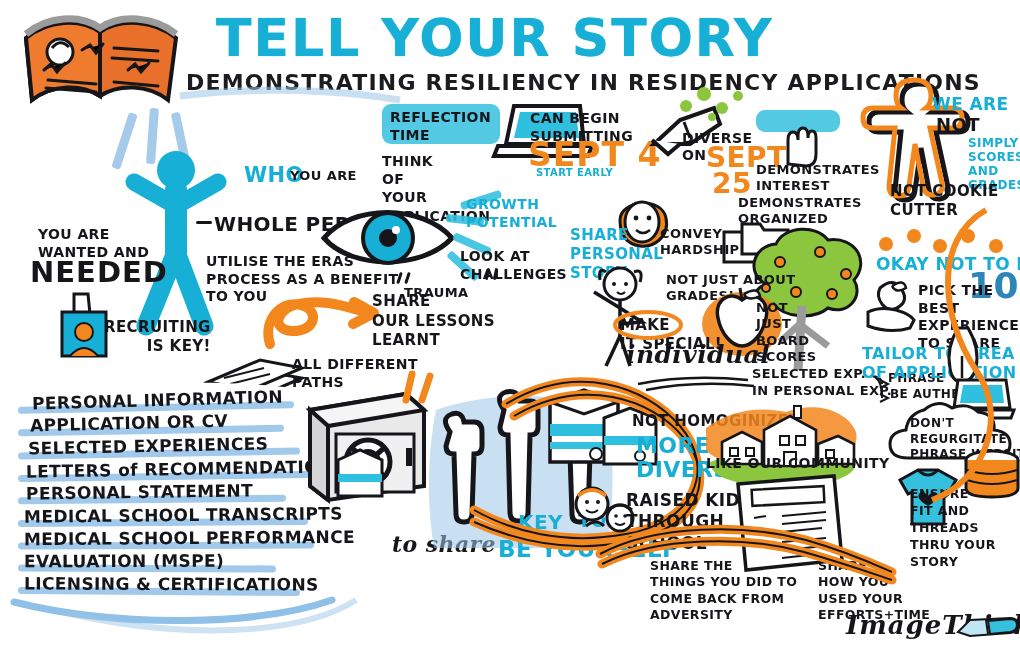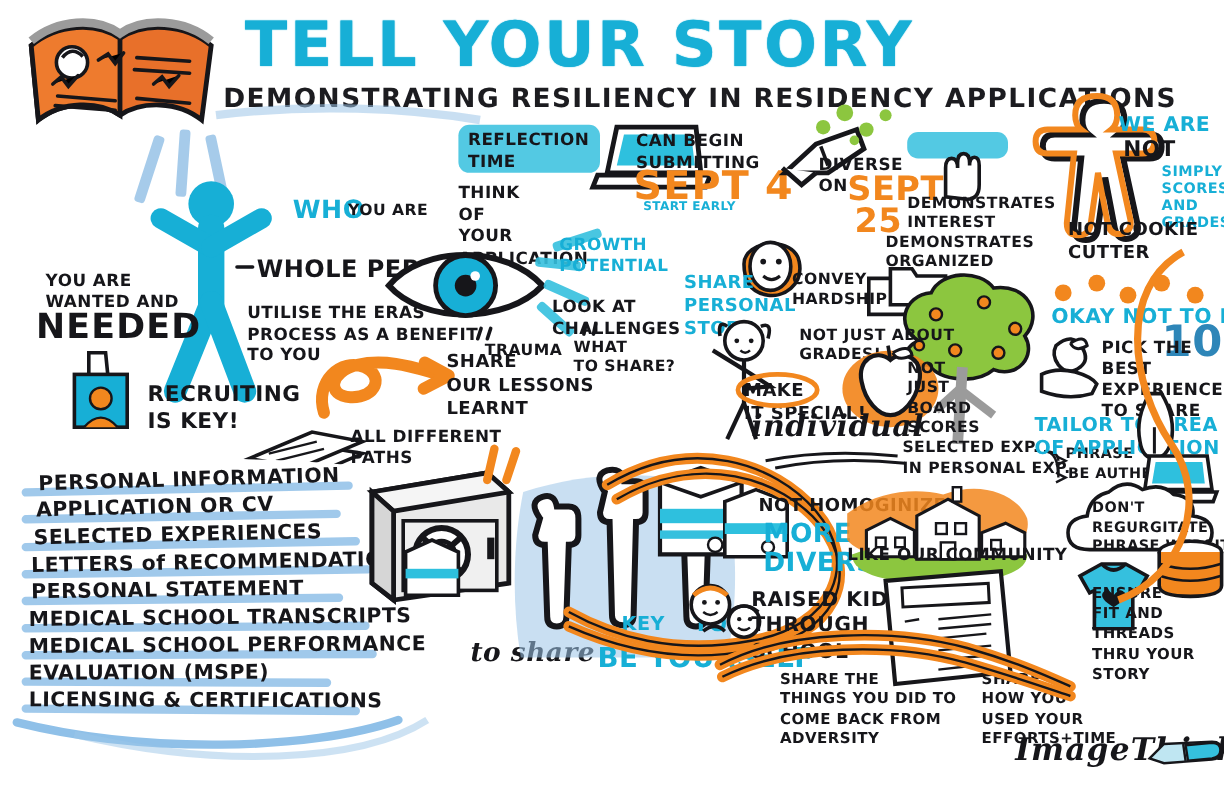--- a/index.html
+++ b/index.html
@@ -49,21 +49,21 @@
       <path d="M96,40 l44,3"></path>
         <path d="M94,50 l46,3"></path>
       <path d="M110,62 l7,-6 6,8 8,-9"></path>
       <path d="M96,74 l44,4"></path>
     </g>
   </svg>
   <div class="ray" style="left:120px;top:112px;width:9px;height:58px;transform:rotate(18deg);"></div>
   <div class="ray" style="left:148px;top:108px;width:9px;height:56px;transform:rotate(4deg);"></div>
   <div class="ray" style="left:176px;top:112px;width:9px;height:52px;transform:rotate(-12deg);"></div>
 
-  <div class="t title" style="left:204px;top:12px;text-align:center;">TELL YOUR STORY</div>
+  <div class="t title" style="left:216px;top:12px;text-align:center;">TELL YOUR STORY</div>
   <div class="t subtitle" style="left:186px;top:72px;">DEMONSTRATING RESILIENCY IN RESIDENCY APPLICATIONS</div>
 
   <svg class="sk" style="left:118px;top:148px;" width="120" height="220">
     <circle cx="58" cy="22" r="19" fill="#17AFD6"></circle>
     <path d="M58,42 L58,110" stroke="#17AFD6" stroke-width="22" stroke-linecap="round"></path>
     <path d="M58,58 L16,34" stroke="#17AFD6" stroke-width="17" stroke-linecap="round"></path>
     <path d="M58,58 L100,34" stroke="#17AFD6" stroke-width="17" stroke-linecap="round"></path>
     <path d="M58,104 L28,178" stroke="#17AFD6" stroke-width="19" stroke-linecap="round"></path>
     <path d="M58,104 L86,178" stroke="#17AFD6" stroke-width="19" stroke-linecap="round"></path>
   </svg>
@@ -81,21 +81,21 @@
   <div class="t ink" style="left:38px;top:225px;font-size:14px;line-height:1.3;">YOU ARE
 WANTED AND</div>
   <div class="t ink" style="left:30px;top:258px;font-size:29px;letter-spacing:1px;">NEEDED</div>
 
   <svg class="sk" style="left:58px;top:292px;" width="54" height="68">
     <path d="M16,2 l14,0 l2,20 l-16,0 Z" fill="#fff" stroke="#16161a" stroke-width="3"></path>
     <rect x="4" y="20" width="44" height="44" fill="#17AFD6" stroke="#16161a" stroke-width="3"></rect>
     <circle cx="26" cy="40" r="9" fill="#F2871E" stroke="#16161a" stroke-width="2"></circle>
     <path d="M12,64 q14,-16 28,0" fill="#F2871E" stroke="#16161a" stroke-width="2"></path>
   </svg>
-  <div class="t ink" style="left:123px;top:318px;font-size:18px;line-height:1.25;">RECRUITING
+  <div class="t ink" style="left:104px;top:318px;font-size:15px;line-height:1.25;text-align:right;">RECRUITING
 IS KEY!</div>
 
   <svg class="sk" style="left:258px;top:282px;" width="130" height="76">
     <path d="M12,62 C4,36 26,16 46,24 C62,31 56,50 34,49 C14,48 16,28 40,22 C66,16 92,26 108,30" fill="none" stroke="#F2871E" stroke-width="10" stroke-linecap="round"></path>
     <path d="M96,20 L116,31 L95,42" fill="none" stroke="#F2871E" stroke-width="10" stroke-linecap="round" stroke-linejoin="round"></path>
   </svg>
 
   <div class="hl hl-cy" style="left:382px;top:104px;width:118px;height:40px;"></div>
   <div class="t ink" style="left:390px;top:108px;font-size:14px;line-height:1.3;">REFLECTION
 TIME</div>
@@ -122,22 +122,20 @@
   </svg>
   <div class="ray ray-cy" style="left:460px;top:196px;width:42px;height:8px;transform:rotate(-18deg);"></div>
   <div class="ray ray-cy" style="left:446px;top:216px;width:38px;height:8px;transform:rotate(6deg);"></div>
   <div class="ray ray-cy" style="left:452px;top:240px;width:40px;height:8px;transform:rotate(24deg);"></div>
   <div class="ray ray-cy" style="left:444px;top:262px;width:38px;height:8px;transform:rotate(42deg);"></div>
   <div class="t cy" style="left:466px;top:196px;font-size:14px;line-height:1.25;">GROWTH
 POTENTIAL</div>
   <div class="t ink" style="left:460px;top:248px;font-size:14px;line-height:1.25;">LOOK AT
 CHALLENGES</div>
   <div class="t ink" style="left:404px;top:286px;font-size:13px;">TRAUMA</div>
-  <div class="t ink" style="left:478px;top:282px;font-size:13px;line-height:1.25;">WHAT
-TO SHARE?</div>
   <div class="stroke" style="left:398px;top:272px;width:3px;height:12px;transform:rotate(18deg);"></div>
   <div class="stroke" style="left:406px;top:272px;width:3px;height:12px;transform:rotate(18deg);"></div>
   <div class="stroke" style="left:486px;top:268px;width:3px;height:12px;transform:rotate(12deg);"></div>
   <div class="stroke" style="left:494px;top:268px;width:3px;height:12px;transform:rotate(12deg);"></div>
 
   <div class="t ink" style="left:372px;top:292px;font-size:15px;line-height:1.3;">SHARE
 OUR LESSONS
 LEARNT</div>
 
   <svg class="sk" style="left:198px;top:352px;" width="110" height="52">
@@ -381,21 +379,21 @@
 
   <svg class="sk" style="left:420px;top:380px;" width="200" height="180">
     <path d="M16,30 C8,70 6,120 14,168 L186,168 C196,118 194,66 184,26 C130,12 70,12 16,30Z" fill="#9CC5E8" opacity=".55"></path>
     <g fill="#fff" stroke="#16161a" stroke-width="5">
       <path d="M30,52 q-10,-14 2,-18 q10,-3 12,8 l10,0 q8,0 8,10 l0,14 q0,8 -8,8 l-2,60 q0,8 -8,8 q-8,0 -8,-8 l-2,-60 q-8,0 -8,-8 Z"></path>
       <path d="M84,30 q-10,-14 2,-18 q12,-3 14,9 l10,0 q8,0 8,10 l0,16 q0,8 -8,8 l-2,78 q0,8 -9,8 q-9,0 -9,-8 l-2,-78 q-8,0 -8,-8 Z"></path>
       <path d="M146,52 q-10,-14 2,-18 q10,-3 12,8 l10,0 q8,0 8,10 l0,14 q0,8 -8,8 l-2,60 q0,8 -8,8 q-8,0 -8,-8 l-2,-60 q-8,0 -8,-8 Z"></path>
     </g>
   </svg>
 
-  <div class="t cy" style="left:518px;top:512px;font-size:16px;">KEY</div>
+  <div class="t cy" style="left:518px;top:512px;font-size:20px;">KEY</div>
   <div class="t cy" style="left:578px;top:512px;font-size:18px;">TO</div>
   <div class="t cy" style="left:498px;top:538px;font-size:23px;">BE YOURSELF</div>
 
 
   <svg class="sk" style="left:540px;top:380px;" width="90" height="86">
     <path d="M10,22 L44,10 L78,22 L78,82 L10,82 Z" fill="#fff" stroke="#16161a" stroke-width="3.5"></path>
     <path d="M10,22 L44,34 L78,22" fill="none" stroke="#16161a" stroke-width="3"></path>
     <rect x="10" y="44" width="68" height="12" fill="#2EC0DE"></rect>
     <rect x="10" y="62" width="68" height="7" fill="#35C0DE"></rect>
     <circle cx="56" cy="74" r="6" fill="none" stroke="#16161a" stroke-width="2"></circle>

